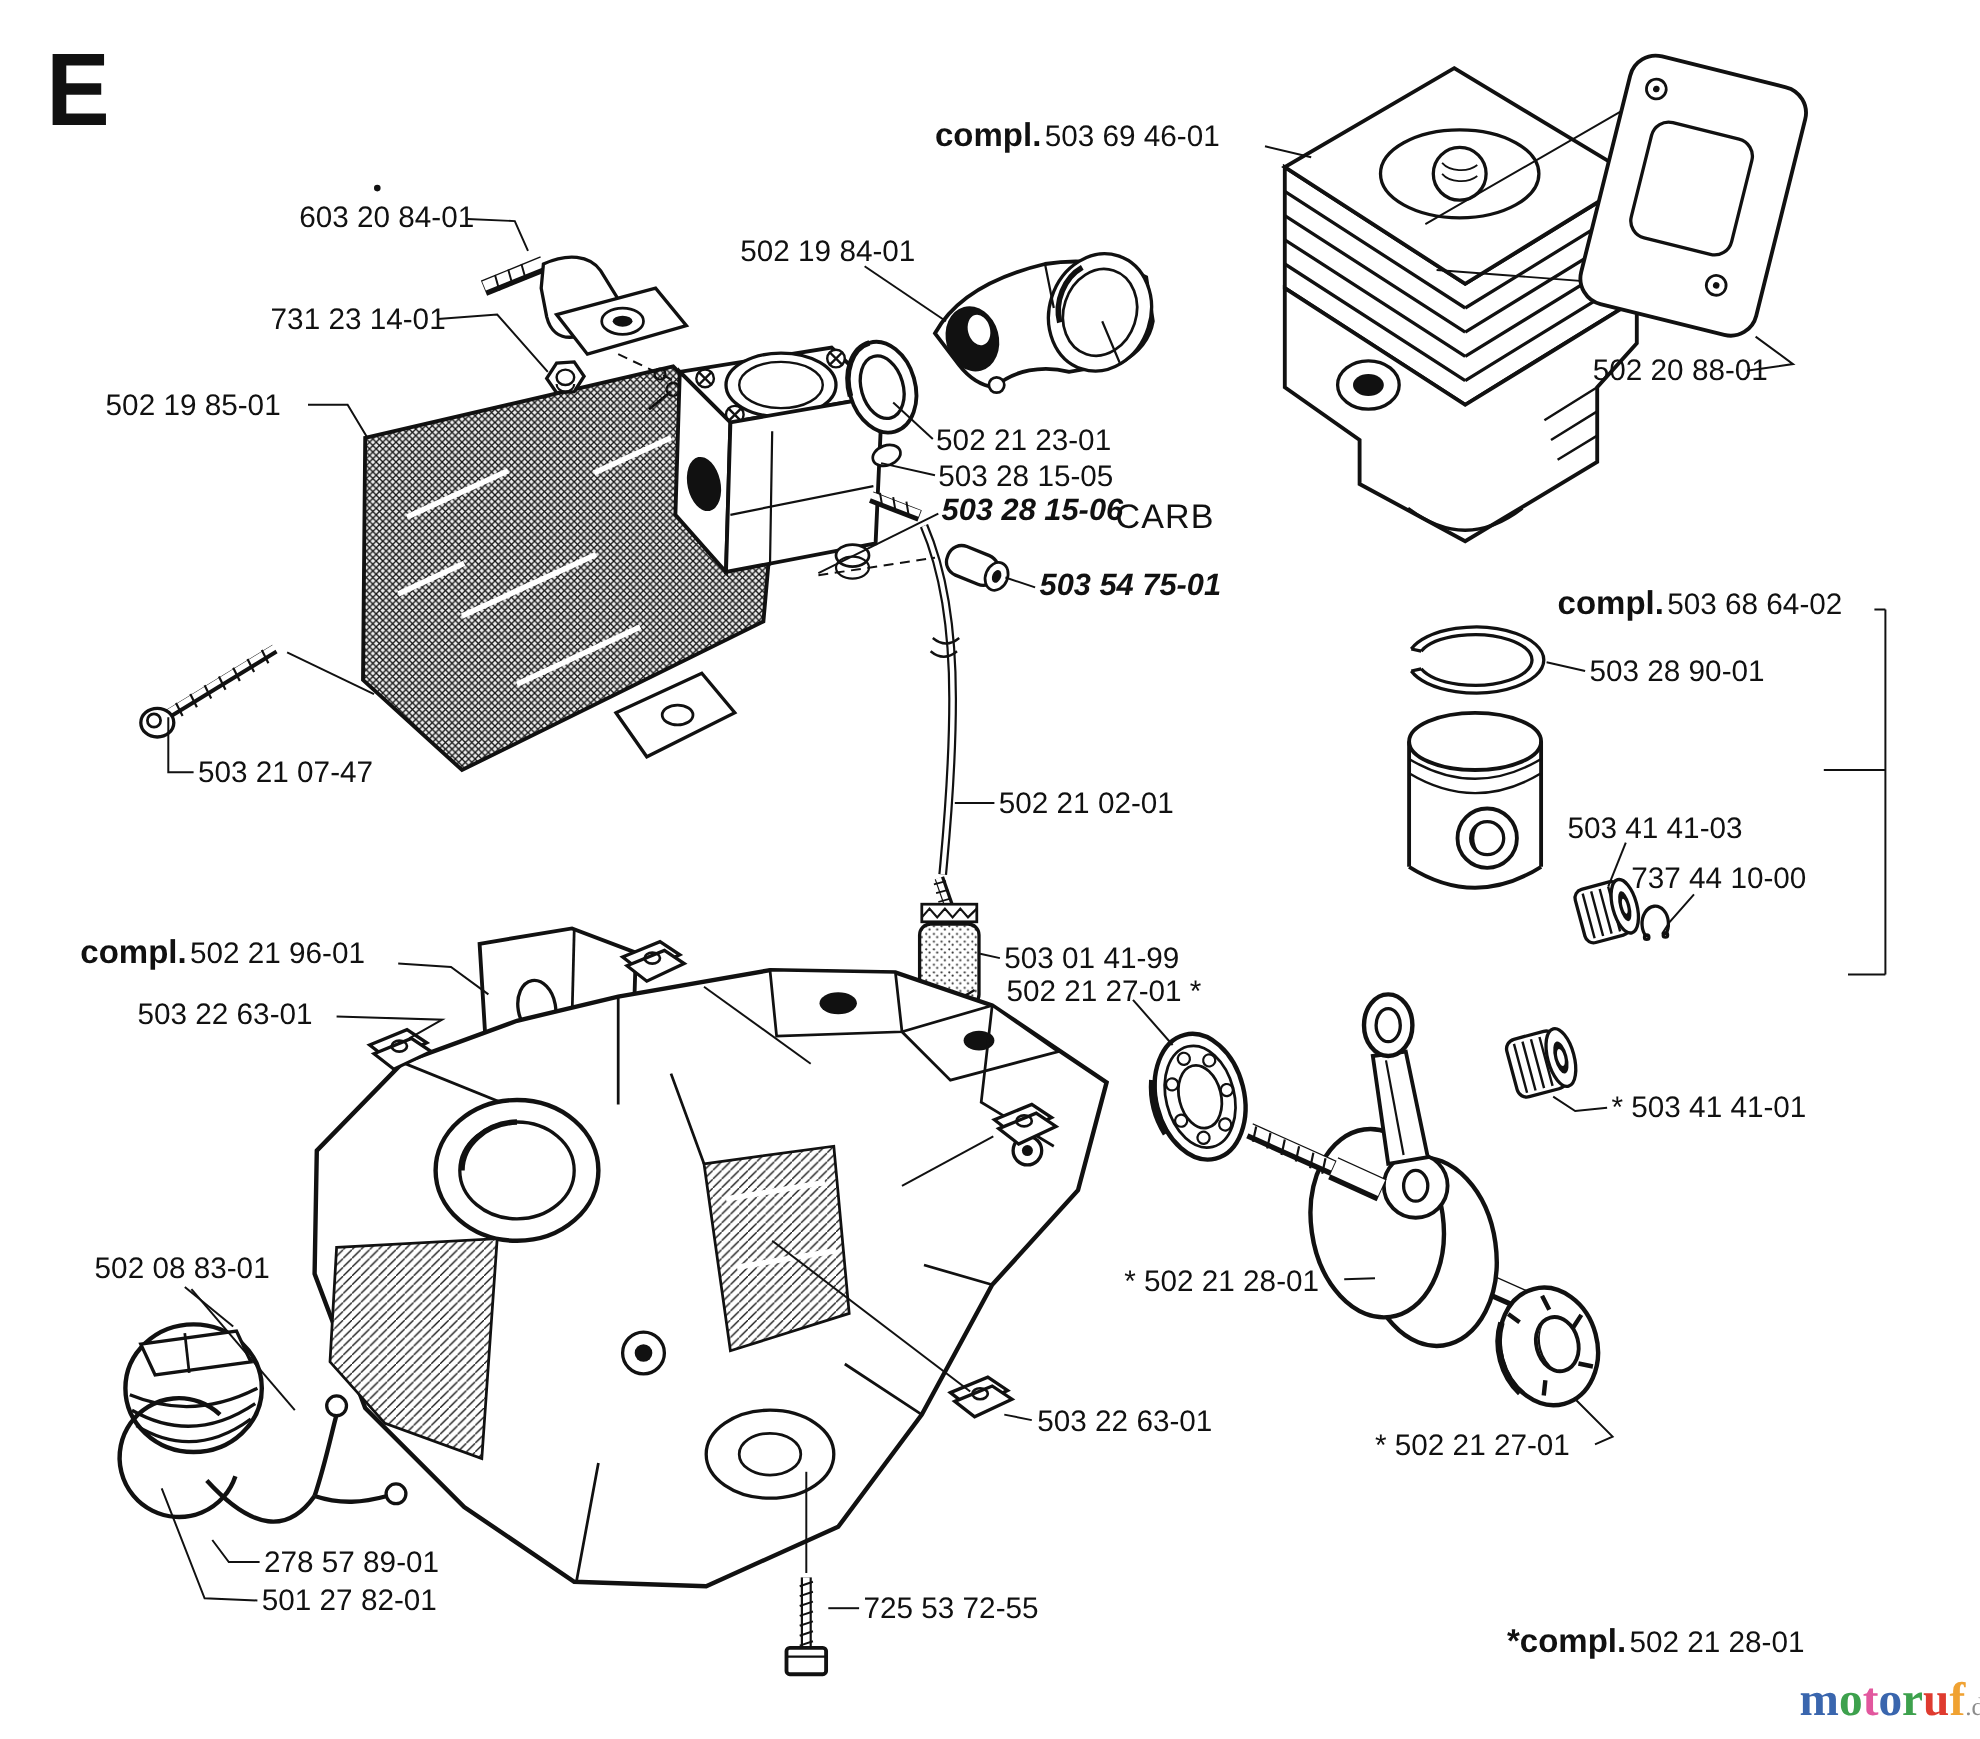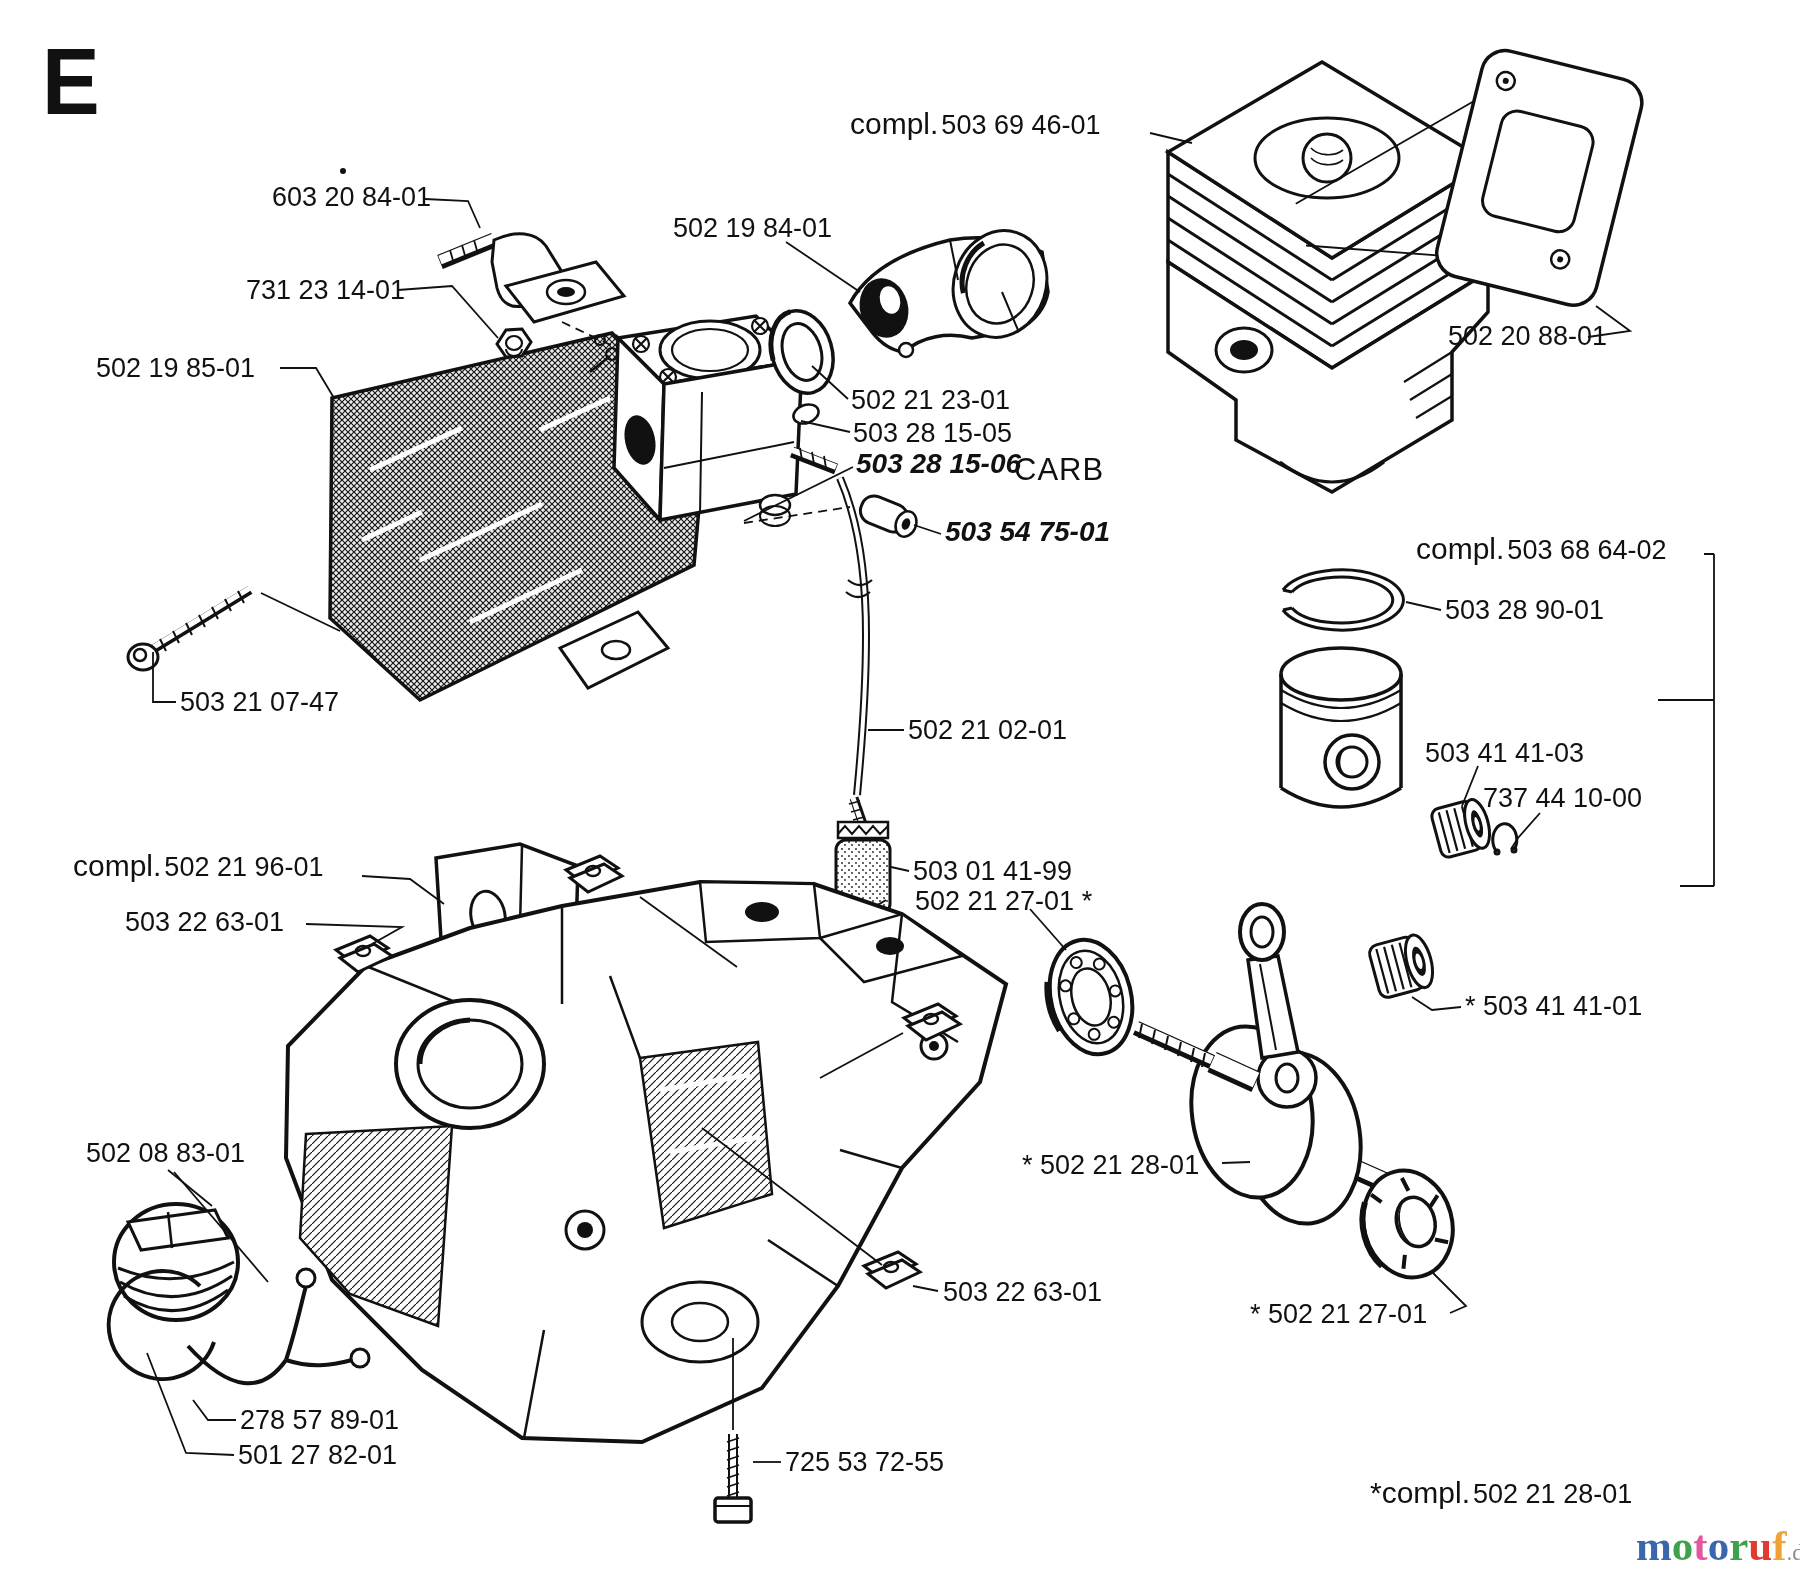--- a/index.html
+++ b/index.html
@@ -1,20 +1,20 @@
 <!DOCTYPE html>
 <html><head>
 <meta charset="utf-8">
 <style>
   html,body{margin:0;padding:0;background:#fff}
   .stage{position:relative;width:1800px;height:1581px;background:#ffffff;overflow:hidden;
          font-family:"Liberation Sans",sans-serif;color:#111}
   .stage svg{position:absolute;left:0;top:0}
   .callout{position:absolute;font-size:27px;line-height:28px;white-space:nowrap;color:#111}
-  .callout .pfx{font-weight:400;font-size:30px;padding-right:3px}
+  .callout .pfx{font-weight:700;font-size:30px;padding-right:3px}
   .callout.em{font-weight:700;font-style:italic;font-size:28px}
   .section-letter{position:absolute;left:42px;top:28px;font-size:94px;font-weight:800;
                   transform:scaleX(.92);transform-origin:left top}
   .carb-note{position:absolute;font-weight:400;font-size:31px;letter-spacing:1px}
   .watermark{position:absolute;left:1636px;top:1524px;font-family:"Liberation Serif",serif;
              font-weight:700;font-size:43px;line-height:44px;white-space:nowrap}
   .watermark .de{font-size:23px;font-weight:400}
 </style>
 </head>
 <body>

